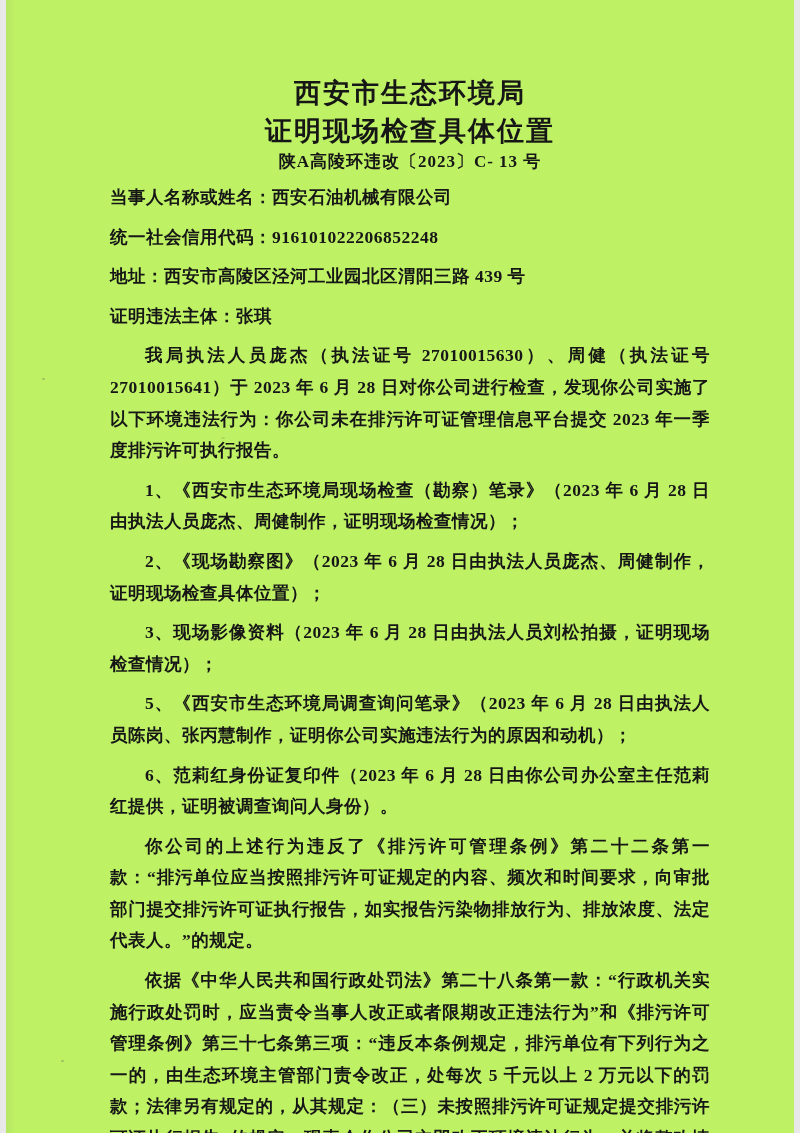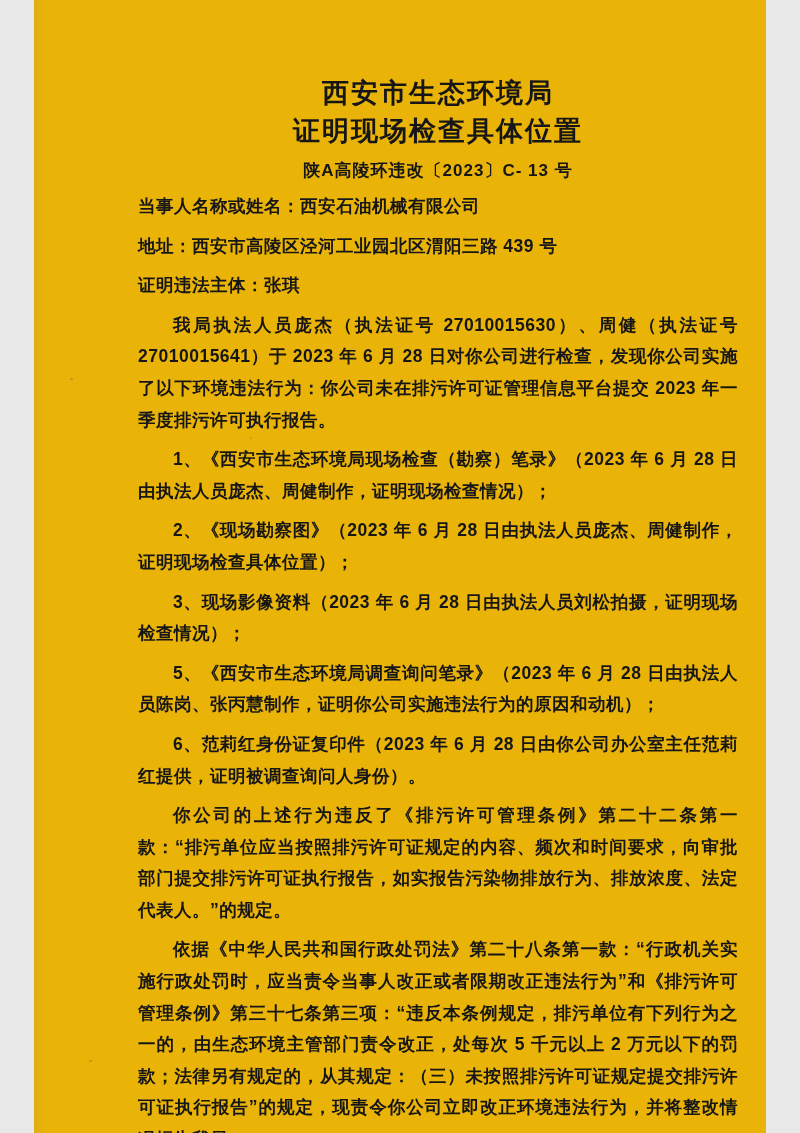--- a/index.html
+++ b/index.html
@@ -2,27 +2,27 @@
 <html><head>
 <meta charset="utf-8">
 <style>
   html, body {
     margin: 0;
     padding: 0;
     background: #e8e8e8;
   }
   .page {
     position: relative;
-    width: 732px;
+    width: 788px;
     height: 1133px;
     margin: 0 auto;
-    background: #eab308;
+    background: #bef264;
     overflow: hidden;
     color: #161616;
-    font-family: Liberation Sans, sans-serif;
+    font-family: Liberation Serif, serif;
     font-weight: bold;
     box-sizing: border-box;
   }
   
   .page::before {
     content: "";
     position: absolute;
     left: 0; top: 0; bottom: 0;
     width: 10px;
     background: linear-gradient(to right, rgba(120,120,120,0.10), rgba(120,120,120,0));
@@ -48,21 +48,20 @@
     font-size: 27px;
     line-height: 38px;
     letter-spacing: 2px;
     margin: 0;
     font-weight: bold;
   }
   .doc-number {
     text-align: center;
     font-size: 17px;
     line-height: 24px;
-    margin-top: 9px;
     margin-bottom: 5px;
     letter-spacing: 1px;
   }
   .body-text p {
     margin: 8px;
     font-size: 17.5px;
     line-height: 31.6px;
     text-align: justify;
     text-justify: inter-character;
     letter-spacing: 0.5px;
@@ -81,20 +80,21 @@
 
   <div class="content">
     <header>
       <h1 class="title">西安市生态环境局</h1>
       <h1 class="title">证明现场检查具体位置</h1>
       <div class="doc-number">陕A高陵环违改〔2023〕C- 13 号</div>
     </header>
 
     <section class="body-text">
       <p class="info">当事人名称或姓名：西安石油机械有限公司</p>
+      <p class="info">统一社会信用代码：916101022206852248</p>
       <p class="info">地址：西安市高陵区泾河工业园北区渭阳三路 439 号</p>
       <p class="info">证明违法主体：张琪</p>
 
       <p class="para">我局执法人员庞杰（执法证号 27010015630）、周健（执法证号 27010015641）于 2023 年 6 月 28 日对你公司进行检查，发现你公司实施了以下环境违法行为：你公司未在排污许可证管理信息平台提交 2023 年一季度排污许可执行报告。</p>
       <p class="para">1、《西安市生态环境局现场检查（勘察）笔录》（2023 年 6 月 28 日由执法人员庞杰、周健制作，证明现场检查情况）；</p>
       <p class="para">2、《现场勘察图》（2023 年 6 月 28 日由执法人员庞杰、周健制作，证明现场检查具体位置）；</p>
       <p class="para">3、现场影像资料（2023 年 6 月 28 日由执法人员刘松拍摄，证明现场检查情况）；</p>
       <p class="para">5、《西安市生态环境局调查询问笔录》（2023 年 6 月 28 日由执法人员陈岗、张丙慧制作，证明你公司实施违法行为的原因和动机）；</p>
       <p class="para">6、范莉红身份证复印件（2023 年 6 月 28 日由你公司办公室主任范莉红提供，证明被调查询问人身份）。</p>
       <p class="para">你公司的上述行为违反了《排污许可管理条例》第二十二条第一款：“排污单位应当按照排污许可证规定的内容、频次和时间要求，向审批部门提交排污许可证执行报告，如实报告污染物排放行为、排放浓度、法定代表人。”的规定。</p>

